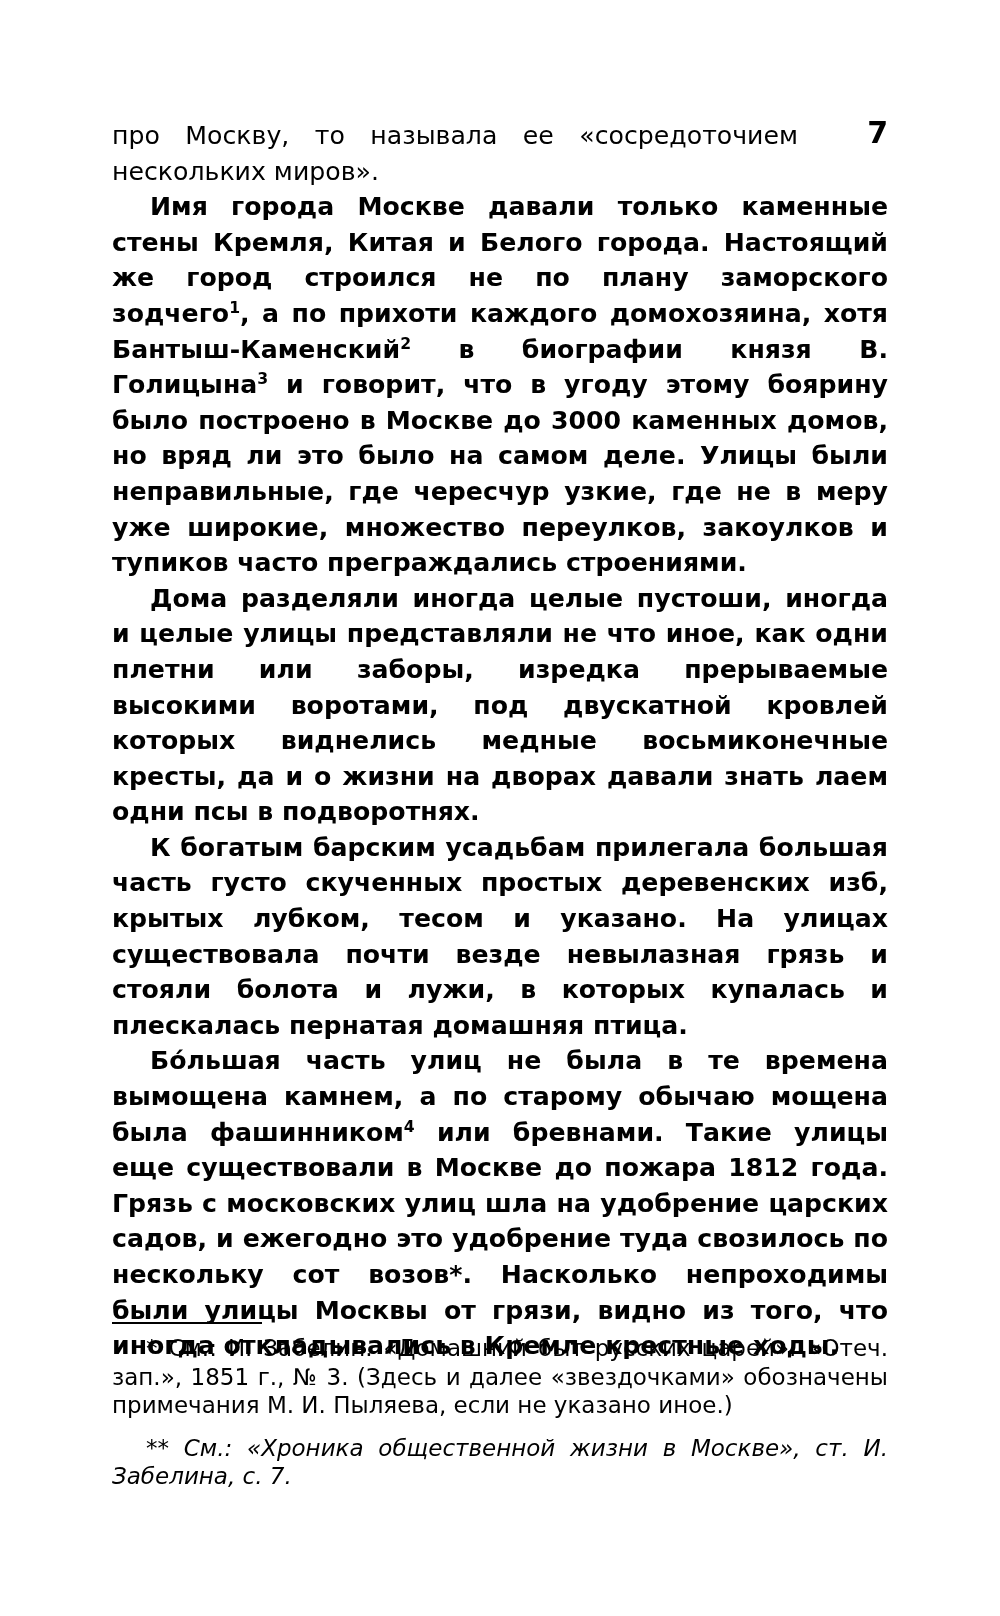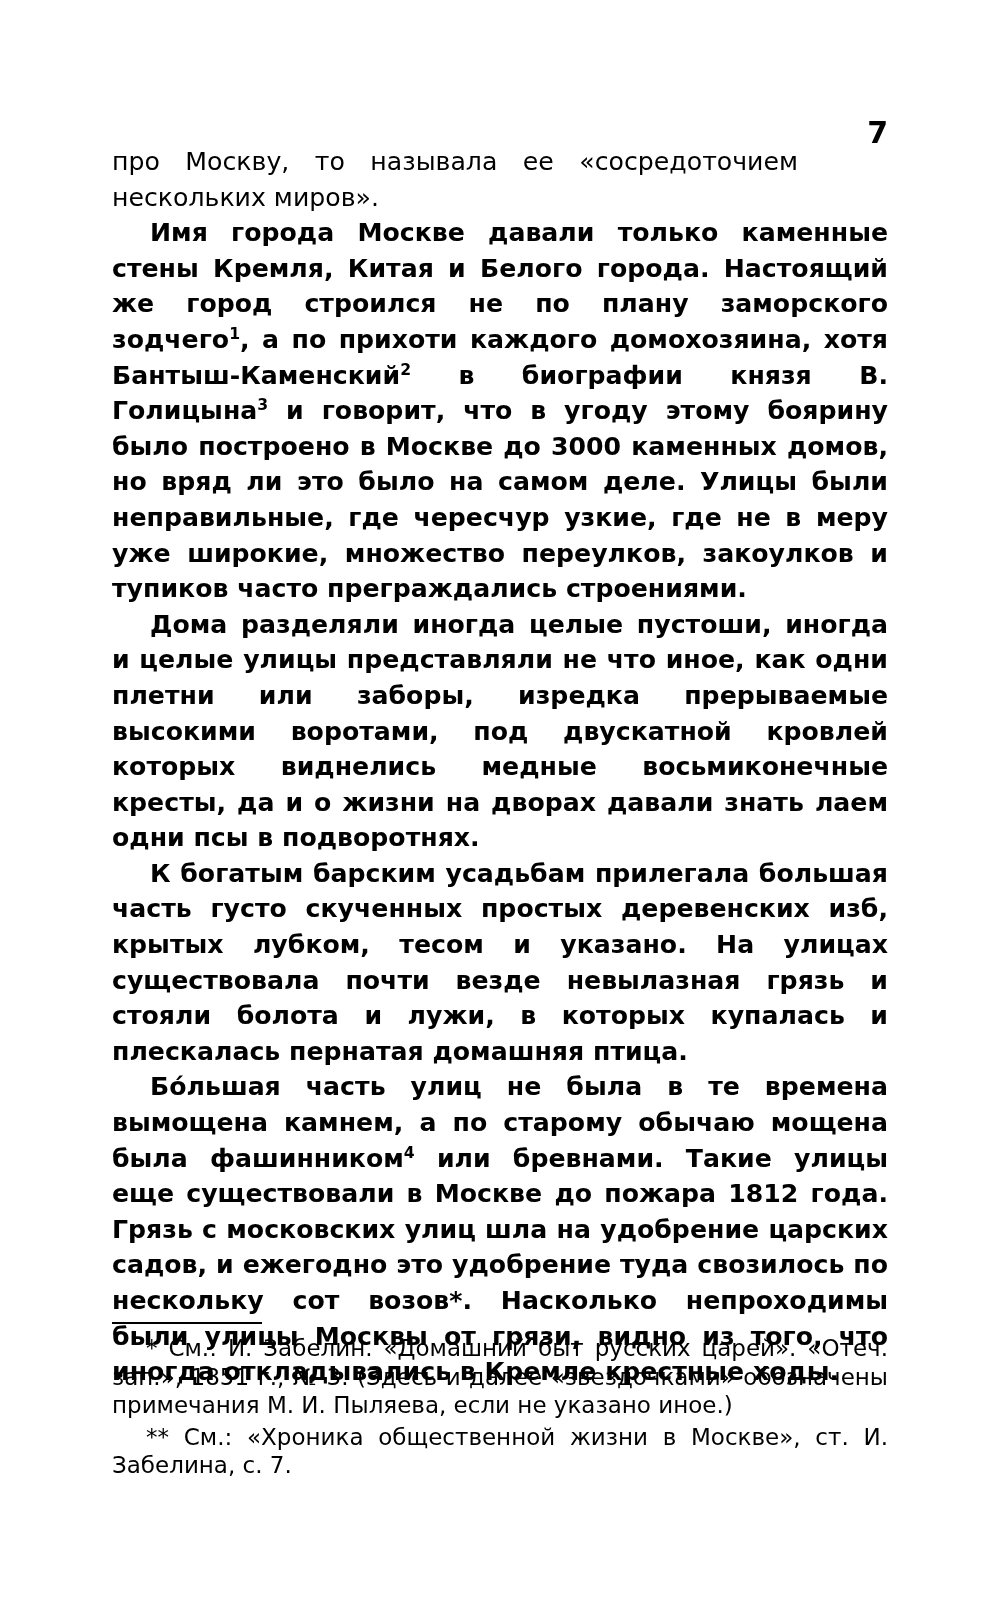--- a/index.html
+++ b/index.html
@@ -31,21 +31,20 @@
     font-weight: bold;
     font-family: "DejaVu Sans", sans-serif;
     line-height: 1;
   }
   .body-text {
     font-size: 25.2px;
     line-height: 35.6px;
     text-align: justify;
     text-justify: inter-word;
     hyphens: manual;
-    margin-top: 26px;
   }
   .body-text p {
     margin: 0;
   }
   .body-text p.indent {
     text-indent: 38px;
     font-weight: bold;
   }
   .first-para {
     padding-right: 90px;
@@ -70,21 +69,22 @@
   .footnotes .fn {
     font-size: 23px;
     line-height: 28.5px;
     text-align: justify;
     margin: 0;
   }
   .footnotes .fn.indent {
     text-indent: 34px;
   }
   .footnotes .fn + .fn {
-    margin-top: 3px;
+    margin-top: 14px;
+    font-style: italic;
   }
 </style>
 </head>
 <body>
 
 <div class="page">
 
   <div class="content">
     <div class="page-number">7</div>
     <div class="body-text" id="body-text">

